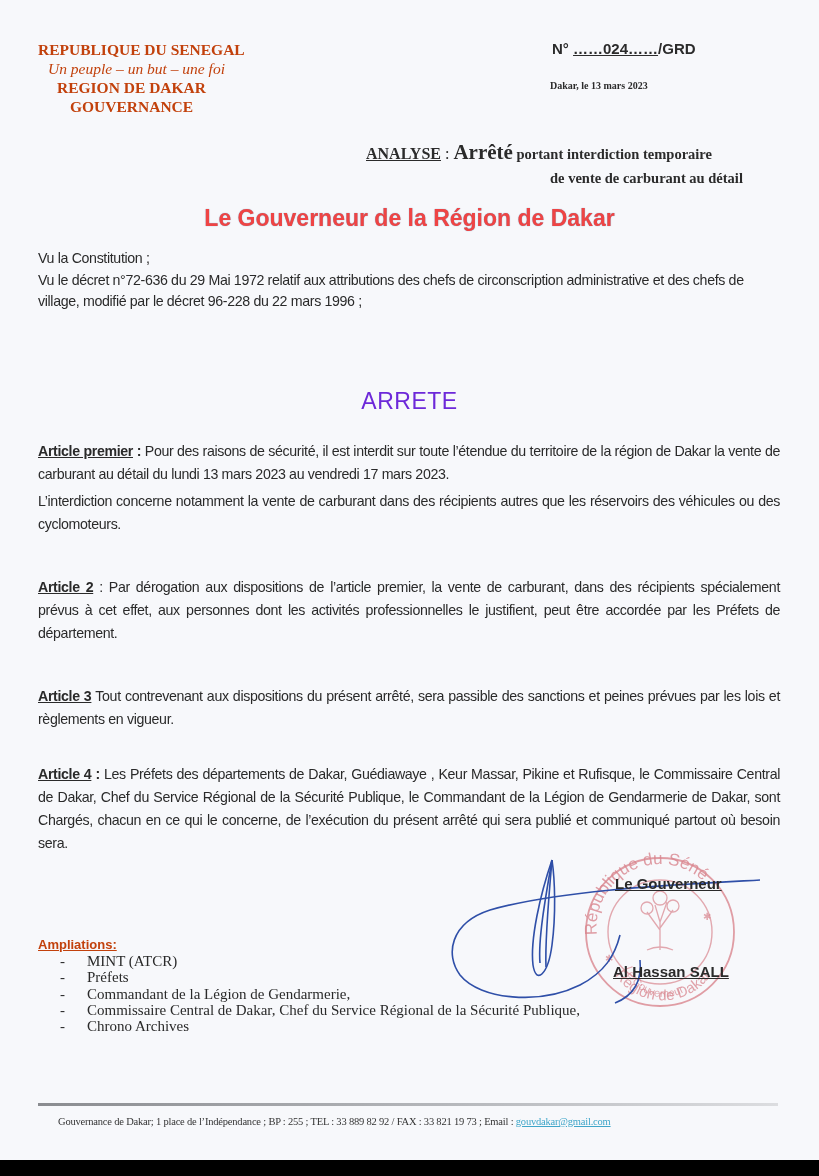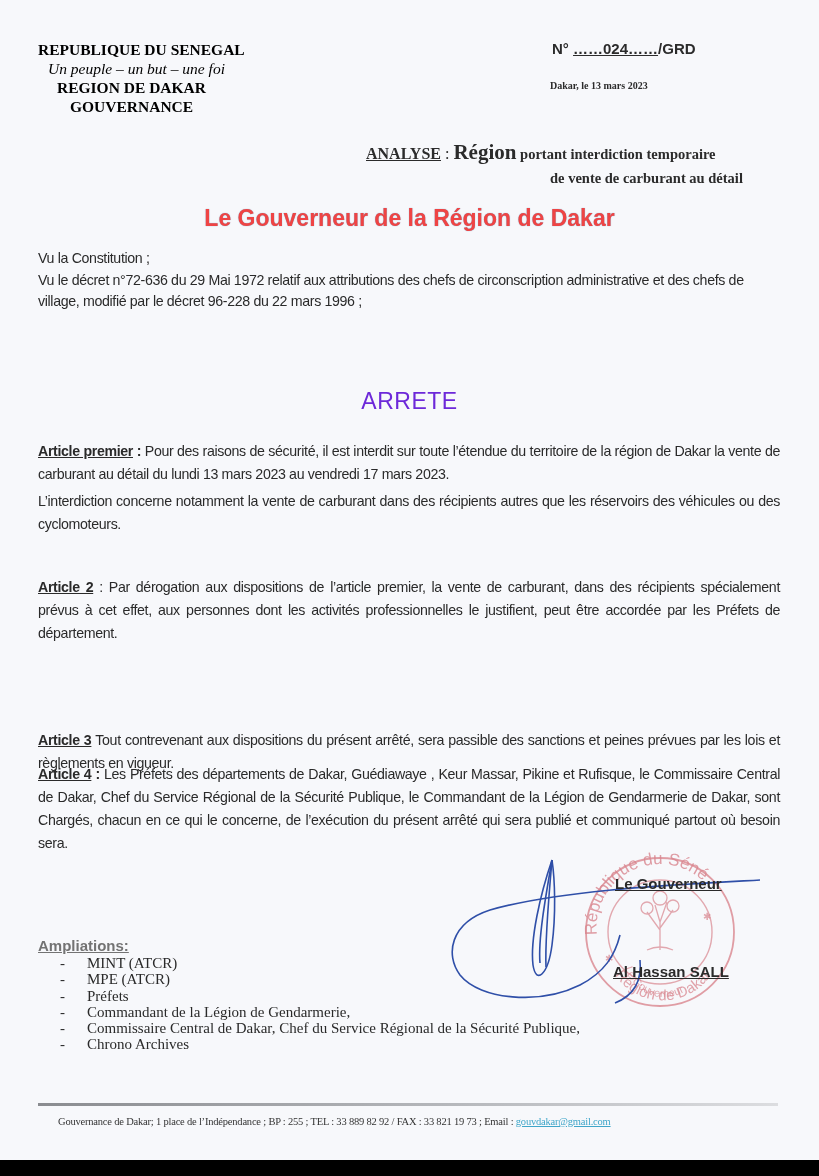--- a/index.html
+++ b/index.html
@@ -8,21 +8,21 @@
       position: absolute; left: 0; top: 0;
       width: 819px; height: 1160px;
       background: #f7f8fb;
       color: #222;
       font-family: "Liberation Serif", serif;
     }
     .bottom-bar { position: absolute; left: 0; top: 1160px; width: 819px; height: 16px; background: #000; }
 
     .hdr-left {
       position: absolute; left: 38px; top: 40px; width: 240px;
-      font-family: "Liberation Serif", serif; font-size: 15.5px; line-height: 19px; color: #000000;
+      font-family: "Liberation Serif", serif; font-size: 15.5px; line-height: 19px; color: #c2410c;
     }
     .hdr-left .l1 { font-weight: bold; }
     .hdr-left .l2 { font-style: italic; padding-left: 10px; }
     .hdr-left .l3 { font-weight: bold; padding-left: 19px; }
     .hdr-left .l4 { font-weight: bold; padding-left: 32px; }
 
     .ref-no {
       position: absolute; left: 552px; top: 40px;
       font-family: "Liberation Sans", sans-serif; font-weight: bold; font-size: 15px; color: #2b2b2b;
     }
@@ -59,40 +59,40 @@
       font-family: "Liberation Sans", sans-serif; font-size: 23px; color: #6d28d9; letter-spacing: 0.5px;
     }
 
     .para { position: absolute; left: 38px; width: 742px; line-height: 23px; text-align: justify; }
     .art-label { font-weight: bold; text-decoration: underline; }
     .art-colon { font-weight: bold; }
 
     .p1 { top: 440px; }
     .p2 { top: 490px; }
     .p3 { top: 576px; }
-    .p4 { top: 685px; margin-top: 44px; }
+    .p4 { top: 685px; }
     .p5 { top: 763px; }
 
     .signature-block { position: absolute; left: 430px; top: 845px; width: 360px; height: 170px; }
     .stamp-svg { position: absolute; left: 145px; top: 5px; }
     .sig-svg { position: absolute; left: 0; top: 0; }
     .gov-title {
       position: absolute; left: 185px; top: 30px;
       font-family: "Liberation Sans", sans-serif; font-weight: bold; font-size: 15px; color: #2a2a2a;
       text-decoration: underline;
     }
     .gov-name {
       position: absolute; left: 183px; top: 118px;
       font-family: "Liberation Sans", sans-serif; font-weight: bold; font-size: 15px; color: #2a2a2a;
       text-decoration: underline;
     }
 
     .ampliations { position: absolute; left: 38px; top: 937px; width: 600px; }
     .amp-title {
-      font-family: "Liberation Sans", sans-serif; font-weight: bold; font-size: 15px; color: #737373;
+      font-family: "Liberation Sans", sans-serif; font-weight: bold; font-size: 13px; color: #c2410c;
       text-decoration: underline; margin-bottom: 1px;
     }
     .amp-list { list-style: none; font-family: "Liberation Serif", serif; font-size: 15px; line-height: 16.3px; color: #2a2a2a; }
     .amp-list li { position: relative; padding-left: 49px; }
     .amp-list li::before { content: "-"; position: absolute; left: 22px; }
 
     .footer-rule {
       position: absolute; left: 38px; top: 1103px; width: 740px; height: 3px;
       background: linear-gradient(to right, #8a8c90, #b9bbbf 60%, #dcdde0);
     }
@@ -115,21 +115,21 @@
     <div class="l4">GOUVERNANCE</div>
   </div>
 
   <div class="ref-no">
     <span>N°</span>
     <span class="num">……024……</span><span>/GRD</span>
   </div>
   <div class="date">Dakar, le 13 mars 2023</div>
 
   <div class="analyse">
-    <span class="lbl">ANALYSE</span><span class="colon"> : </span><span class="big">Région</span><span class="rest"> portant interdiction temporaire</span>
+    <span class="lbl">ANALYSE</span><span class="colon"> : </span><span class="big">Arrêté</span><span class="rest"> portant interdiction temporaire</span>
     <div class="line2">de vente de carburant au détail</div>
   </div>
 
   <div class="main-title">Le Gouverneur de la Région de Dakar</div>
 
   <div class="visas body-text">
     <div>Vu la Constitution ;</div>
     <div>Vu le décret n°72-636 du 29 Mai 1972 relatif aux attributions des chefs de circonscription administrative et des chefs de village, modifié par le décret 96-228 du 22 mars 1996 ;</div>
   </div>
 
@@ -189,21 +189,20 @@
       </g>
     </svg>
     <div class="gov-title">Le Gouverneur</div>
     <div class="gov-name">Al Hassan SALL</div>
   </div>
 
   <div class="ampliations">
     <div class="amp-title">Ampliations:</div>
     <ul class="amp-list">
       <li>MINT (ATCR)</li>
-      <li>MPE (ATCR)</li>
       <li>Préfets</li>
       <li>Commandant de la Légion de Gendarmerie,</li>
       <li>Commissaire Central de Dakar, Chef du Service Régional de la Sécurité Publique,</li>
       <li>Chrono Archives</li>
     </ul>
   </div>
 
   <div class="footer-rule"></div>
   <div class="footer">
     <span>Gouvernance de Dakar; 1 place de l’Indépendance ; BP : 255 ; TEL : 33 889 82 92 / FAX : 33 821 19 73 ; Email : </span><span class="email">gouvdakar@gmail.com</span>

